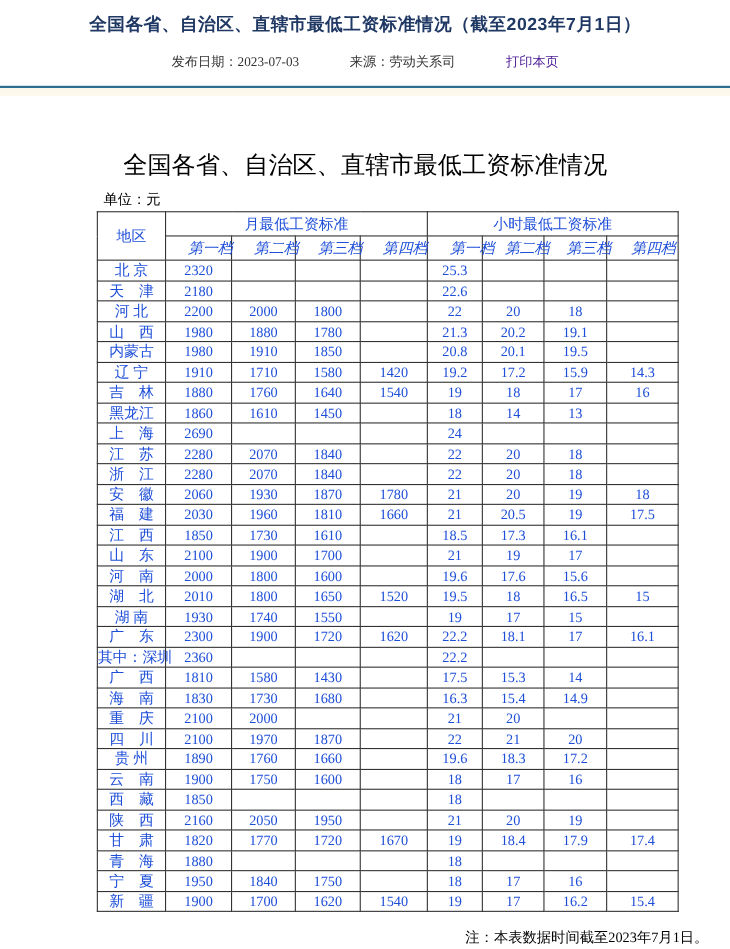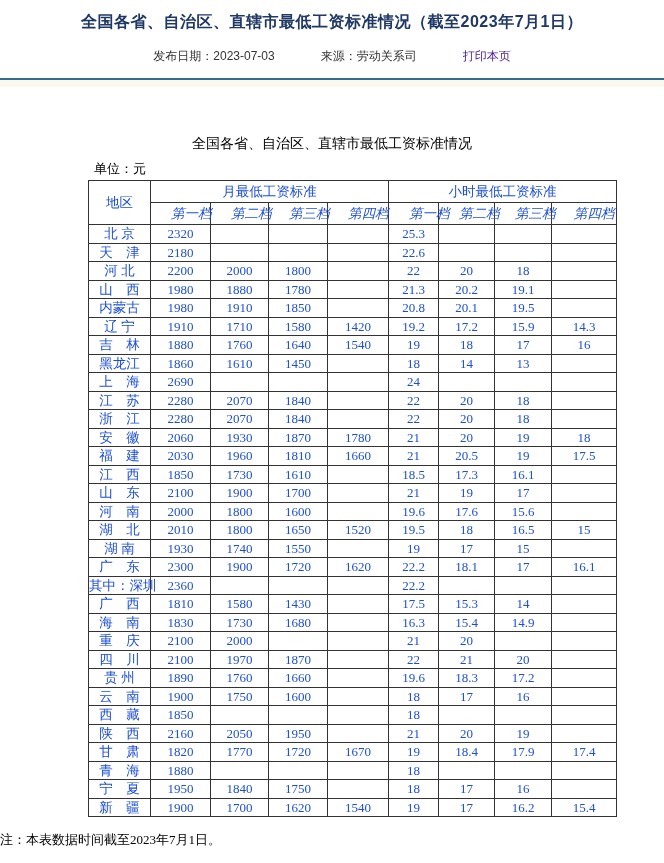--- a/index.html
+++ b/index.html
@@ -23,34 +23,34 @@
     letter-spacing: 0.5px;
   }
   .meta-row {
     margin-top: 15px;
     display: flex;
     justify-content: center;
     gap: 46px;
     font-size: 12px;
     color: #333333;
   }
-  .meta-item { white-space: nowrap; }
+  .meta-item { white-space: nowrap; font-family: Liberation Serif, serif; }
   .print-link { color: #4c1d95; text-decoration: none; cursor: pointer; }
   .divider {
     margin-top: 13px;
     border-top: 2px solid #2e6f91;
   }
   .cream-line {
     height: 7px;
     background: #fcf9ec;
   }
   .table-title {
     margin-top: 48px;
     text-align: center;
-    font-size: 14px;
+    font-size: 22px;
     font-weight: 500;
     color: #000000;
   }
   .unit-label {
     margin: 7px 0 2px 94px;
     font-size: 13px;
     font-family: "Liberation Serif", "DejaVu Serif", serif;
   }
   table.wage-table {
     margin-left: 88px;
@@ -78,21 +78,21 @@
   .wage-table tbody td {
     height: 17.5px;
     line-height: 17.5px;
   }
   .wage-table td.region {
     font-size: 13.5px;
   }
   .footnote {
     margin-top: 14px;
     margin-right: 20px;
-    text-align: left;
+    text-align: right;
     font-size: 13px;
     font-family: "Liberation Serif", "DejaVu Serif", serif;
   }
 </style>
 </head>
 <body>
 
 <div class="page-title">全国各省、自治区、直辖市最低工资标准情况（截至2023年7月1日）</div>
 
 <div class="meta-row">

